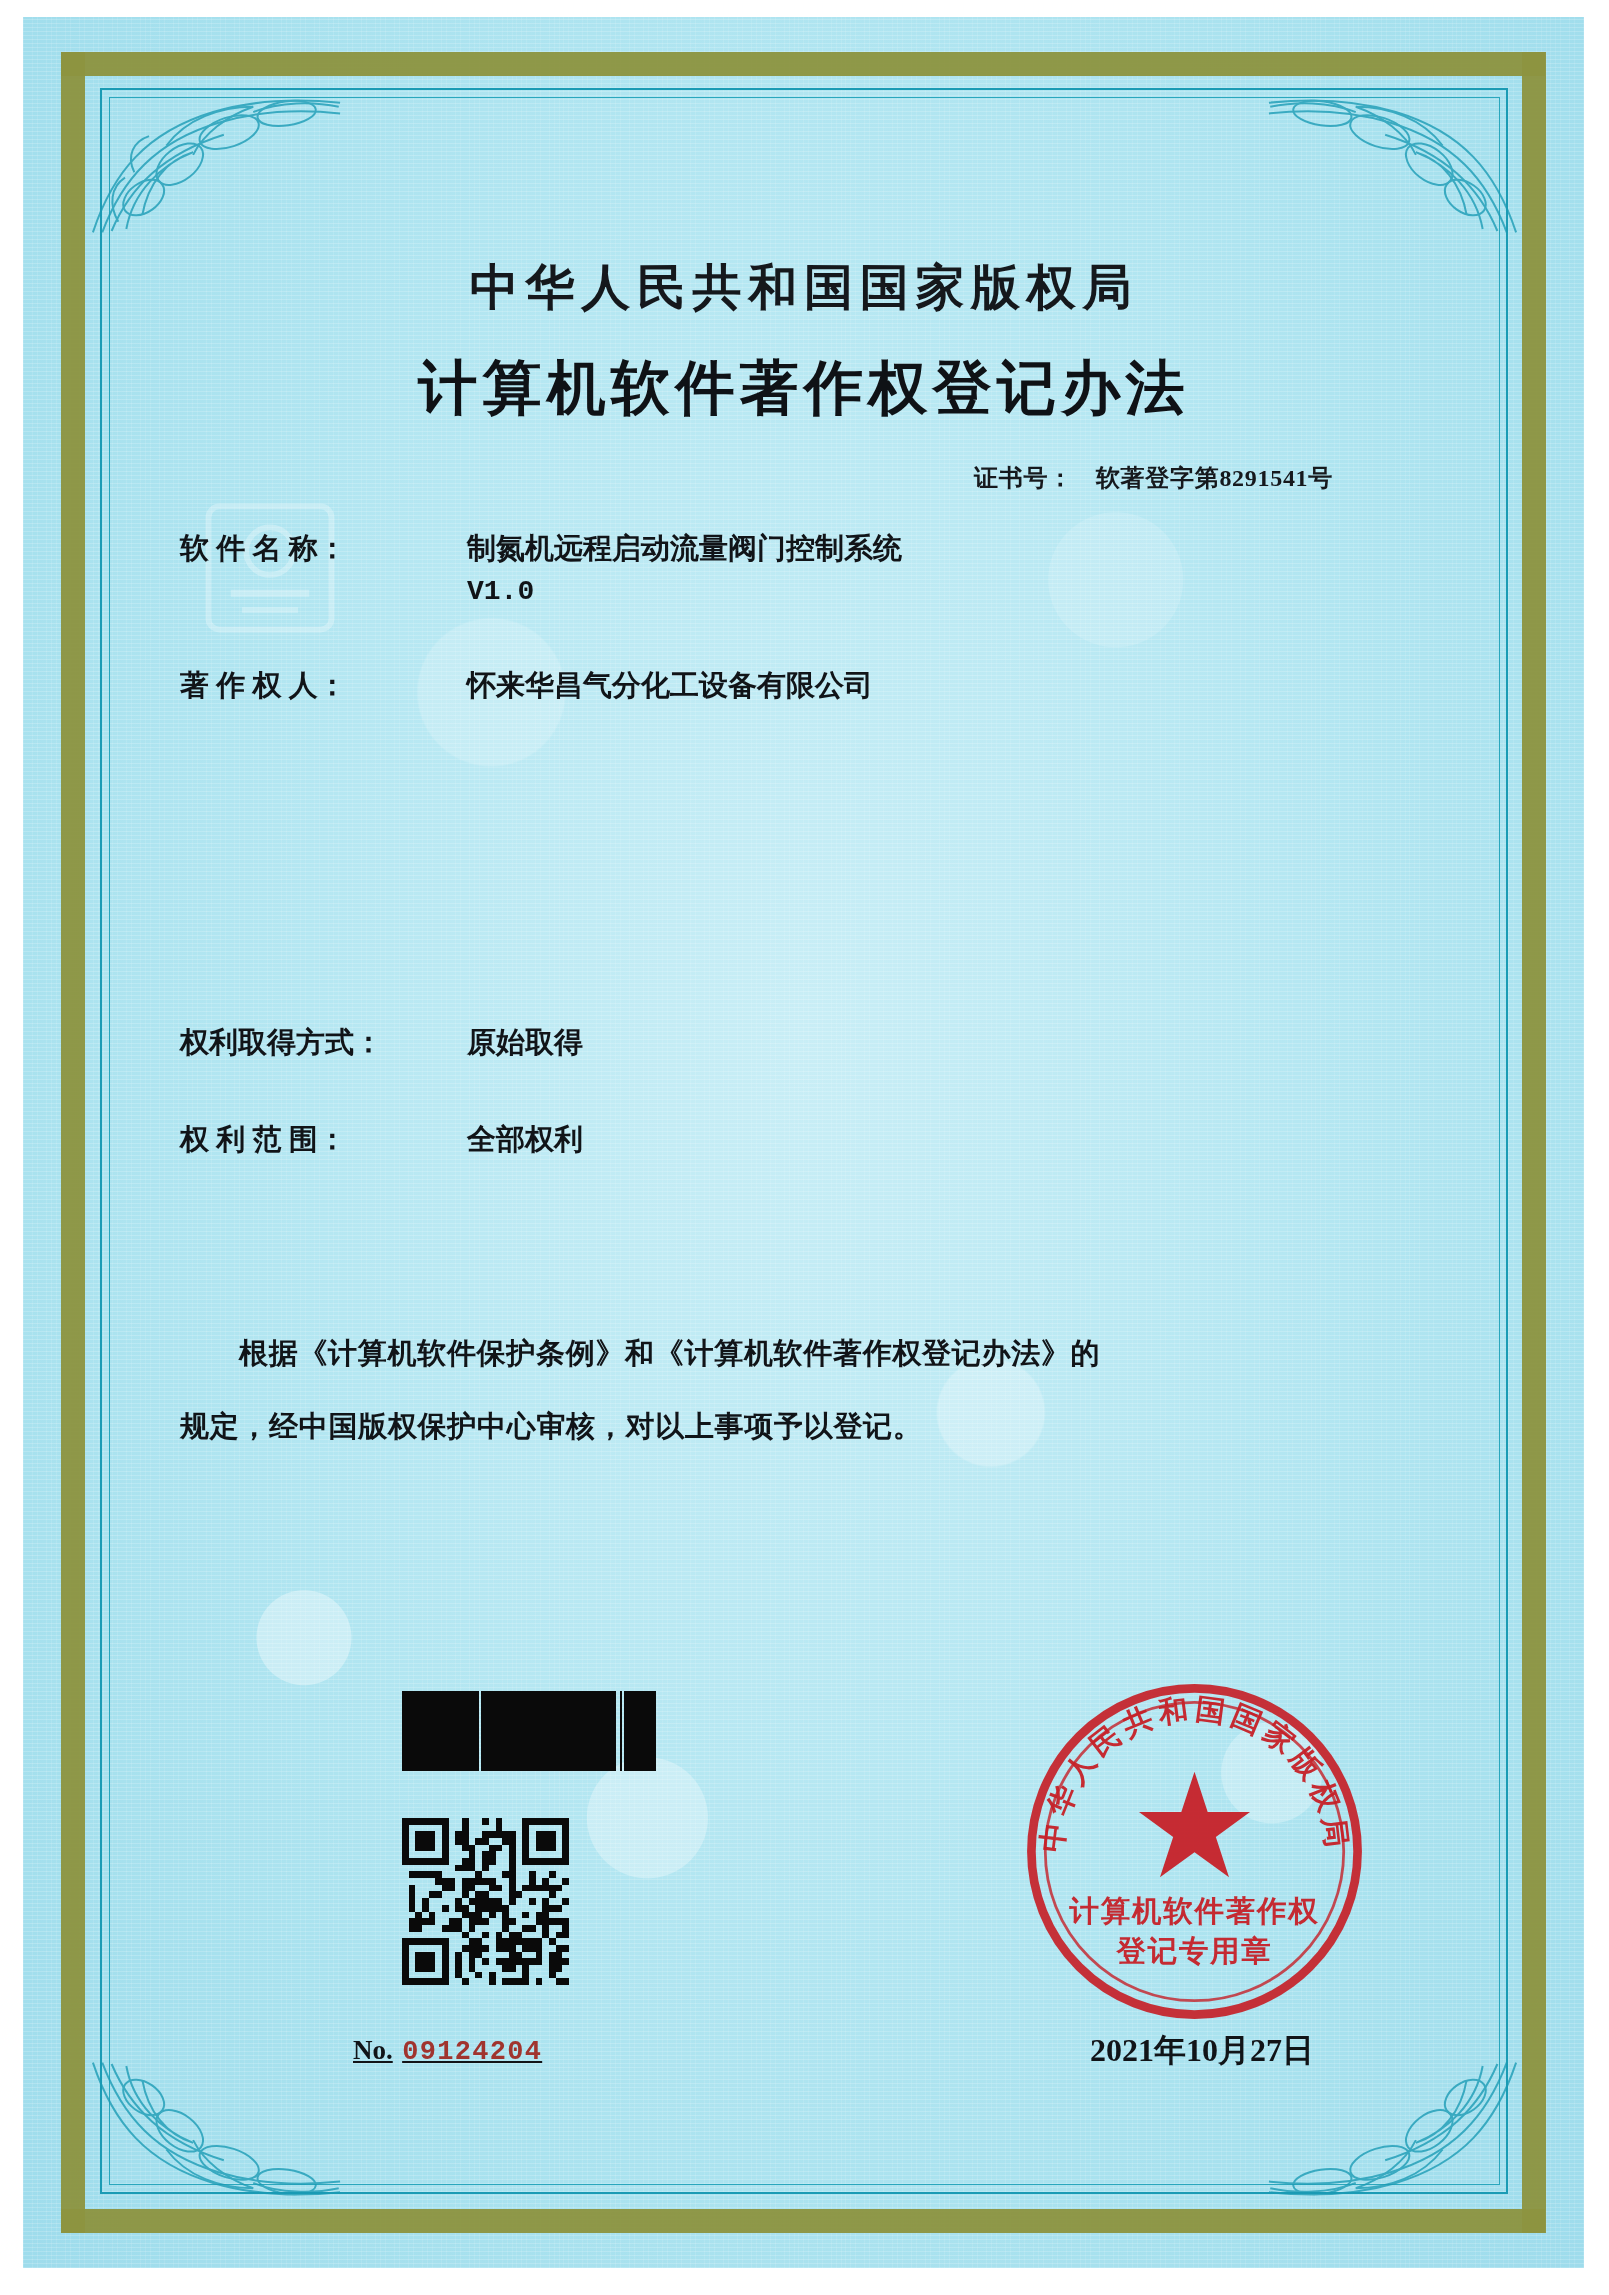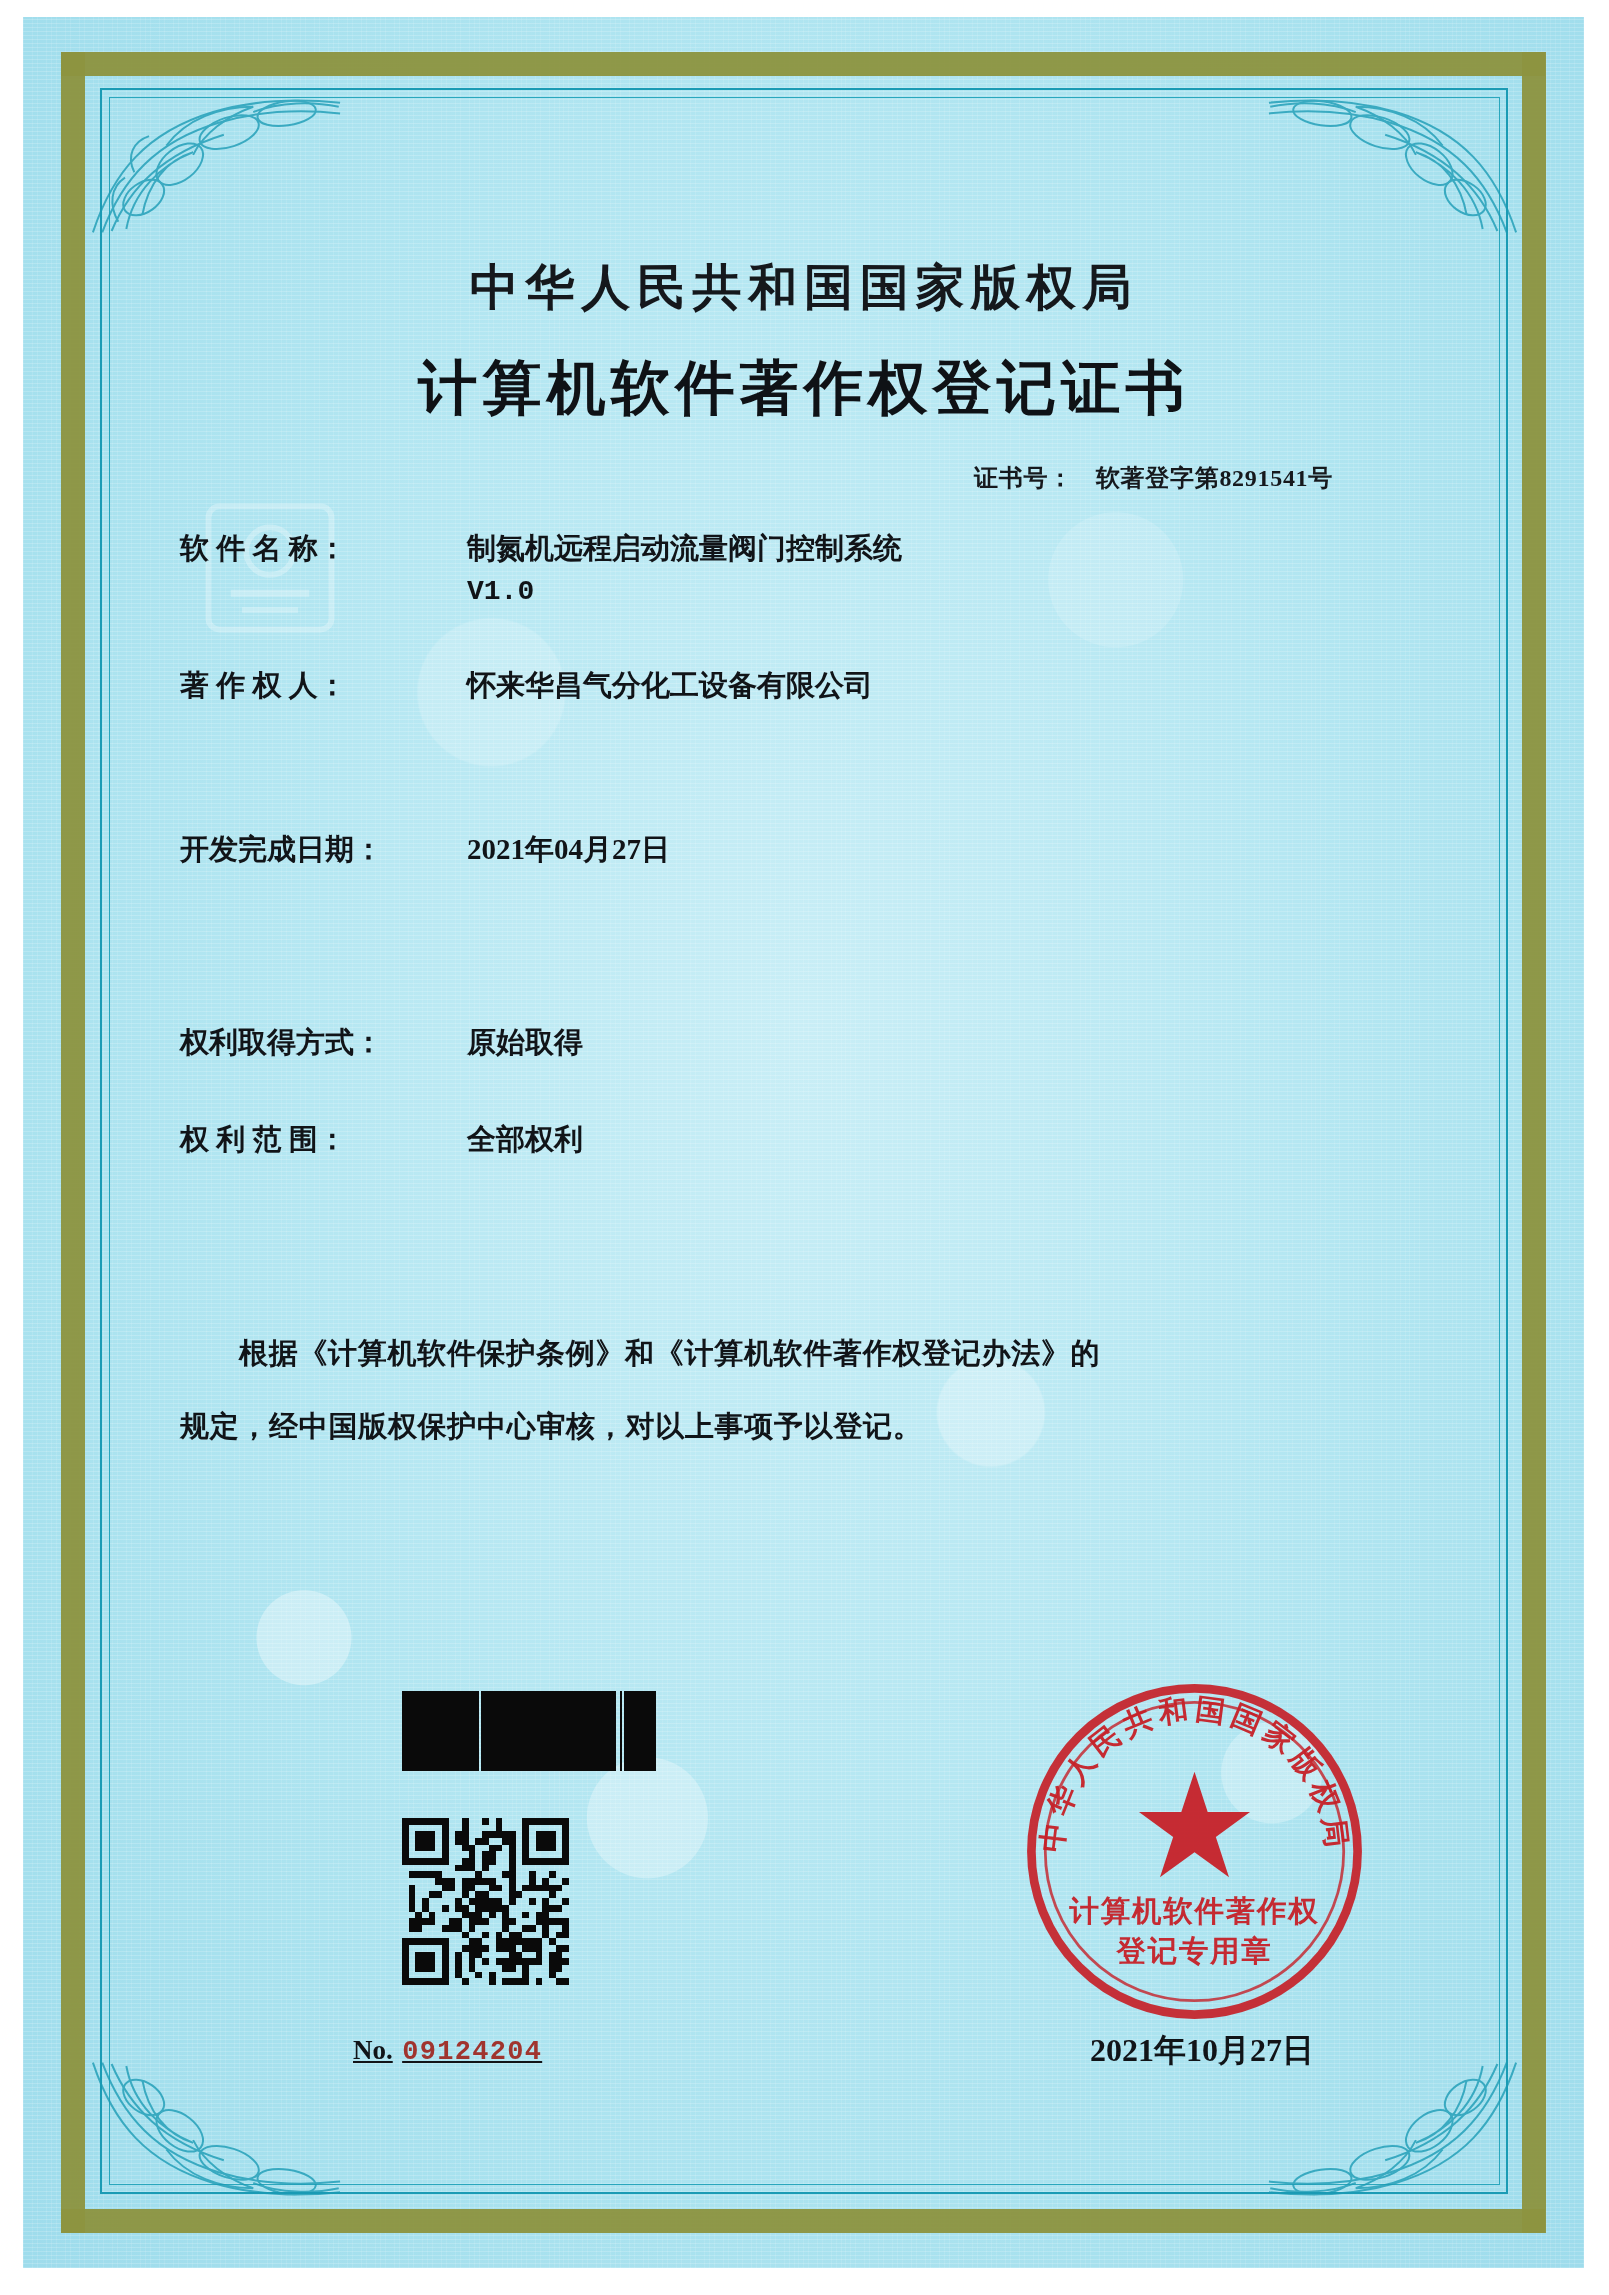--- a/index.html
+++ b/index.html
@@ -326,21 +326,21 @@
         <ellipse cx="140" cy="138" rx="40" ry="24" transform="rotate(-38 140 138)"></ellipse>
         <ellipse cx="214" cy="90" rx="46" ry="22" transform="rotate(-18 214 90)"></ellipse>
         <ellipse cx="300" cy="62" rx="44" ry="18" transform="rotate(-8 300 62)"></ellipse>
       </g>
     </svg>
   </div>
 
   <div class="content">
 
     <div class="title-1">中华人民共和国国家版权局</div>
-    <div class="title-2">计算机软件著作权登记证书</div>
+    <div class="title-2">计算机软件著作权登记办法</div>
 
     <div class="cert-no">
       <span class="lab">证书号：</span><span class="val">软著登字第8291541号</span>
     </div>
 
     <div class="emblem-wm">
       <svg viewBox="0 0 100 100" xmlns="http://www.w3.org/2000/svg">
         <rect x="6" y="6" width="88" height="88" rx="8" fill="none" stroke="#ffffff" stroke-width="4"></rect>
         <circle cx="50" cy="38" r="17" fill="none" stroke="#ffffff" stroke-width="4"></circle>
         <path d="M22,68 H78" stroke="#ffffff" stroke-width="5" fill="none"></path>
@@ -350,23 +350,20 @@
 
     <div class="row" style="top:441px;">
       <span class="lab">软 件 名 称：</span><span class="val">制氮机远程启动流量阀门控制系统</span>
     </div>
     <div class="soft-name-2" style="top:488px;">V1.0</div>
 
     <div class="row" style="top:578px;">
       <span class="lab">著 作 权 人：</span><span class="val">怀来华昌气分化工设备有限公司</span>
     </div>
 
-    <div class="row" style="top:742px;">
-      <span class="lab">开发完成日期：</span><span class="val">2021年04月27日</span>
-    </div>
 
 
     <div class="row" style="top:1032px;">
       <span class="lab">权 利 范 围：</span><span class="val">全部权利</span>
     </div>
 
     <div class="row" style="top:935px;">
       <span class="lab">权利取得方式：</span><span class="val">原始取得</span>
     </div>
 

